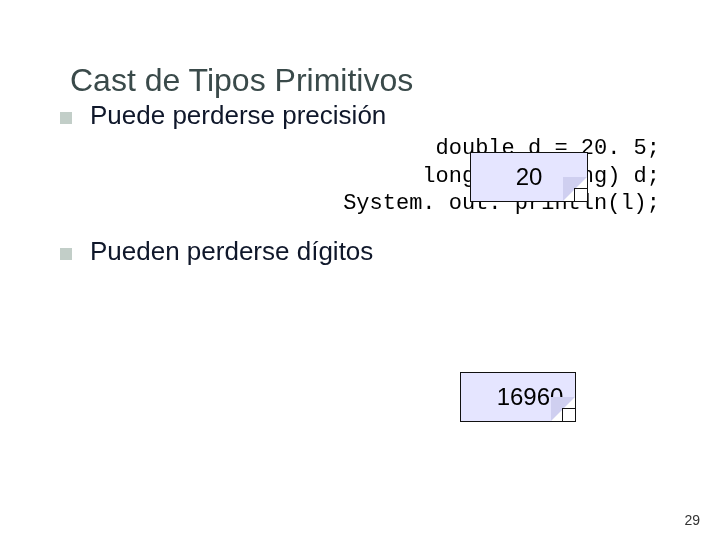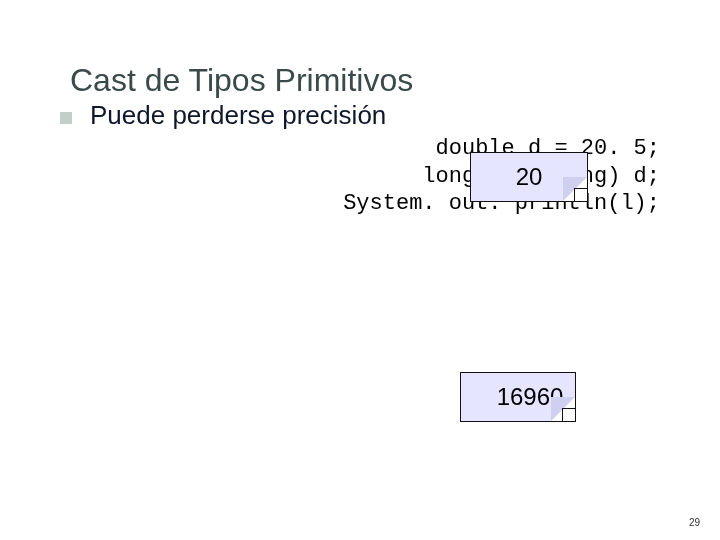--- a/index.html
+++ b/index.html
@@ -103,41 +103,45 @@
     left: 460px;
     top: 372px;
     width: 116px;
     height: 50px;
     padding-left: 24px;
   }
   .pagenum {
     position: absolute;
     right: 20px;
     bottom: 12px;
-    font-size: 10px;
+    font-size: 14px;
     color: #333;
   }
 </style>
 </head>
 <body>
 
 <div class="slide">
 
   <div class="title">Cast de Tipos Primitivos</div>
 
   <div class="body">
 
     <div class="bullet-row">
       <div class="bullet-square"></div>
       <div class="bullet-text">Puede perderse precisión</div>
     </div>
     <div class="code-block">double d = 20. 5;
 long l = (long) d;
 System. out. println(l);</div>
 
+    <div class="bullet-row">
+      <div class="bullet-square"></div>
+      <div class="bullet-text">Pueden perderse dígitos</div>
+    </div>
 
   </div>
 
   <div class="note note1">
     <span>20</span>
     <div class="fold"></div>
     <div class="fold-line"></div>
   </div>
 
   <div class="note note2">

